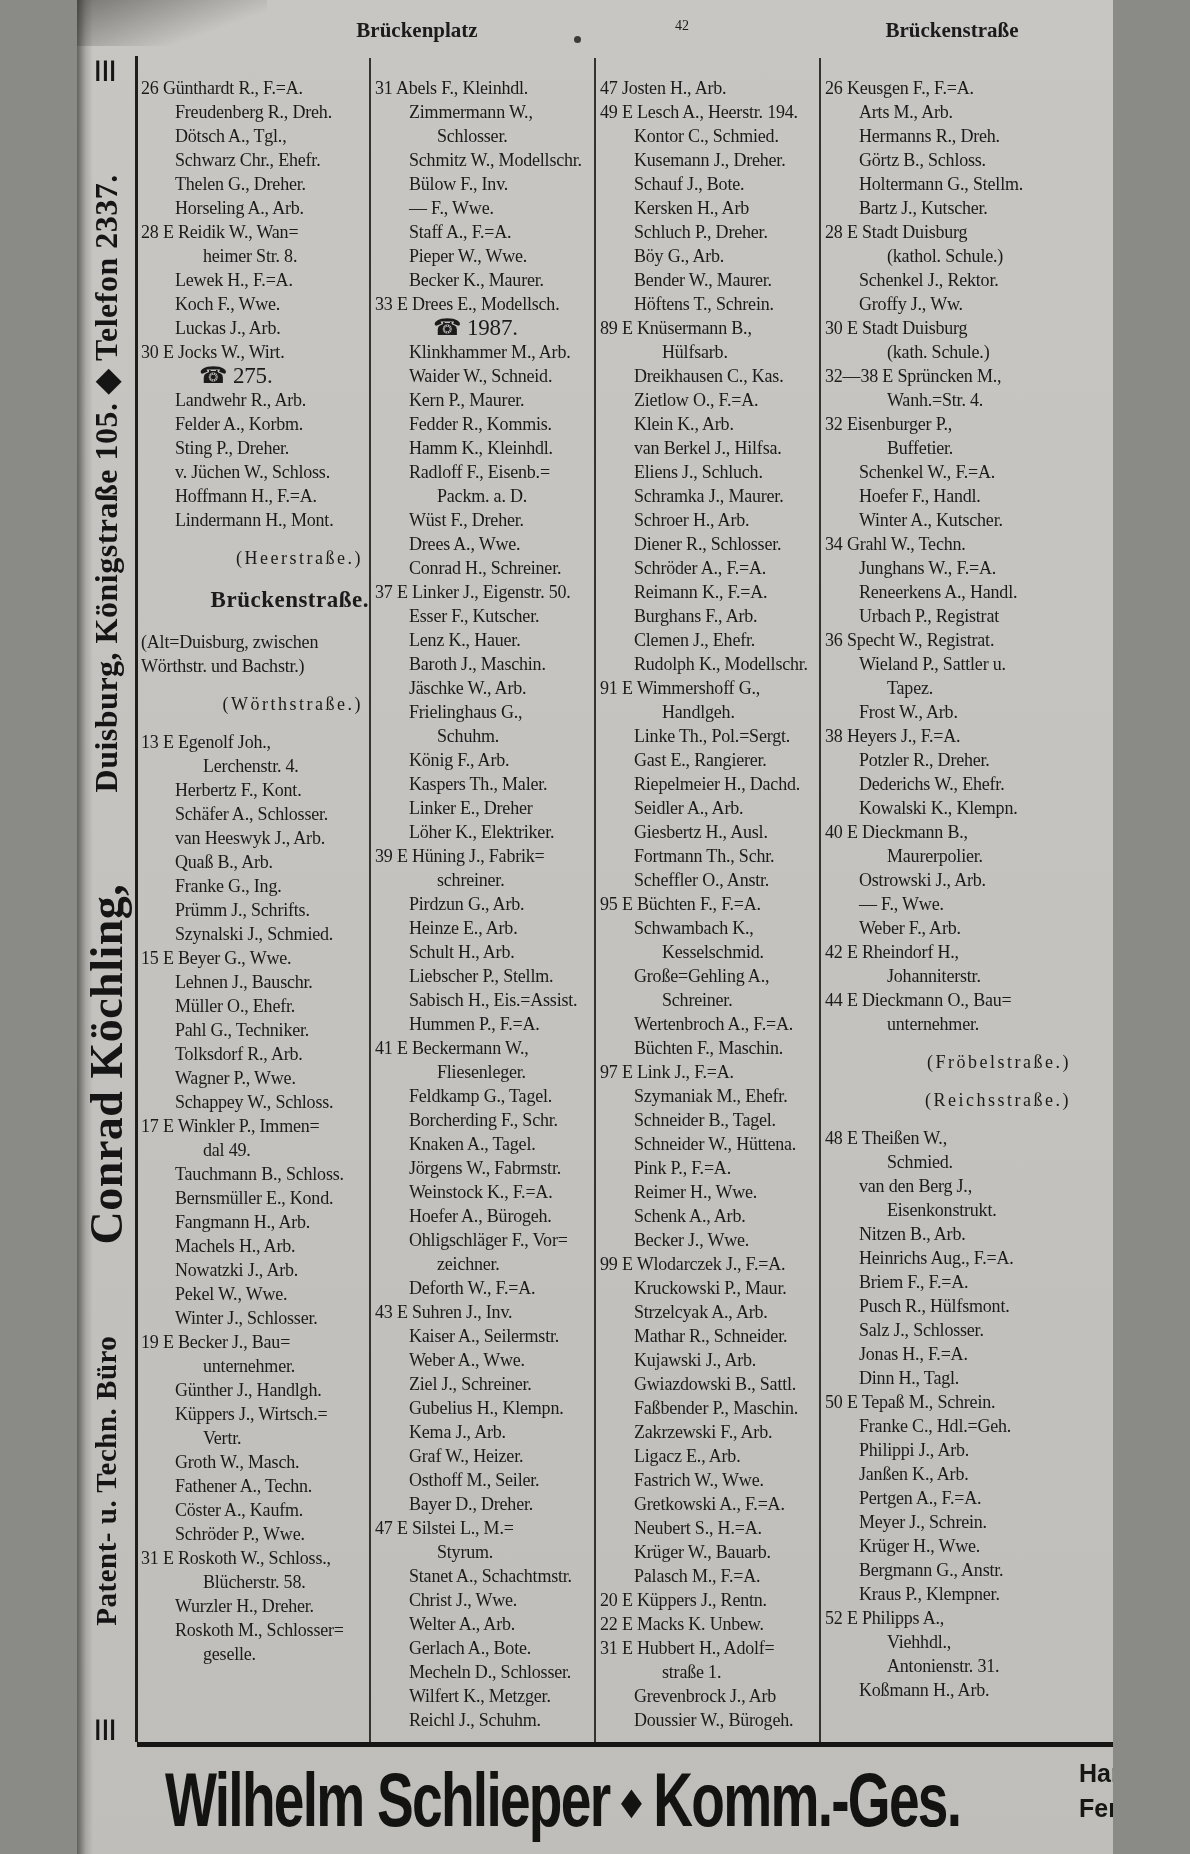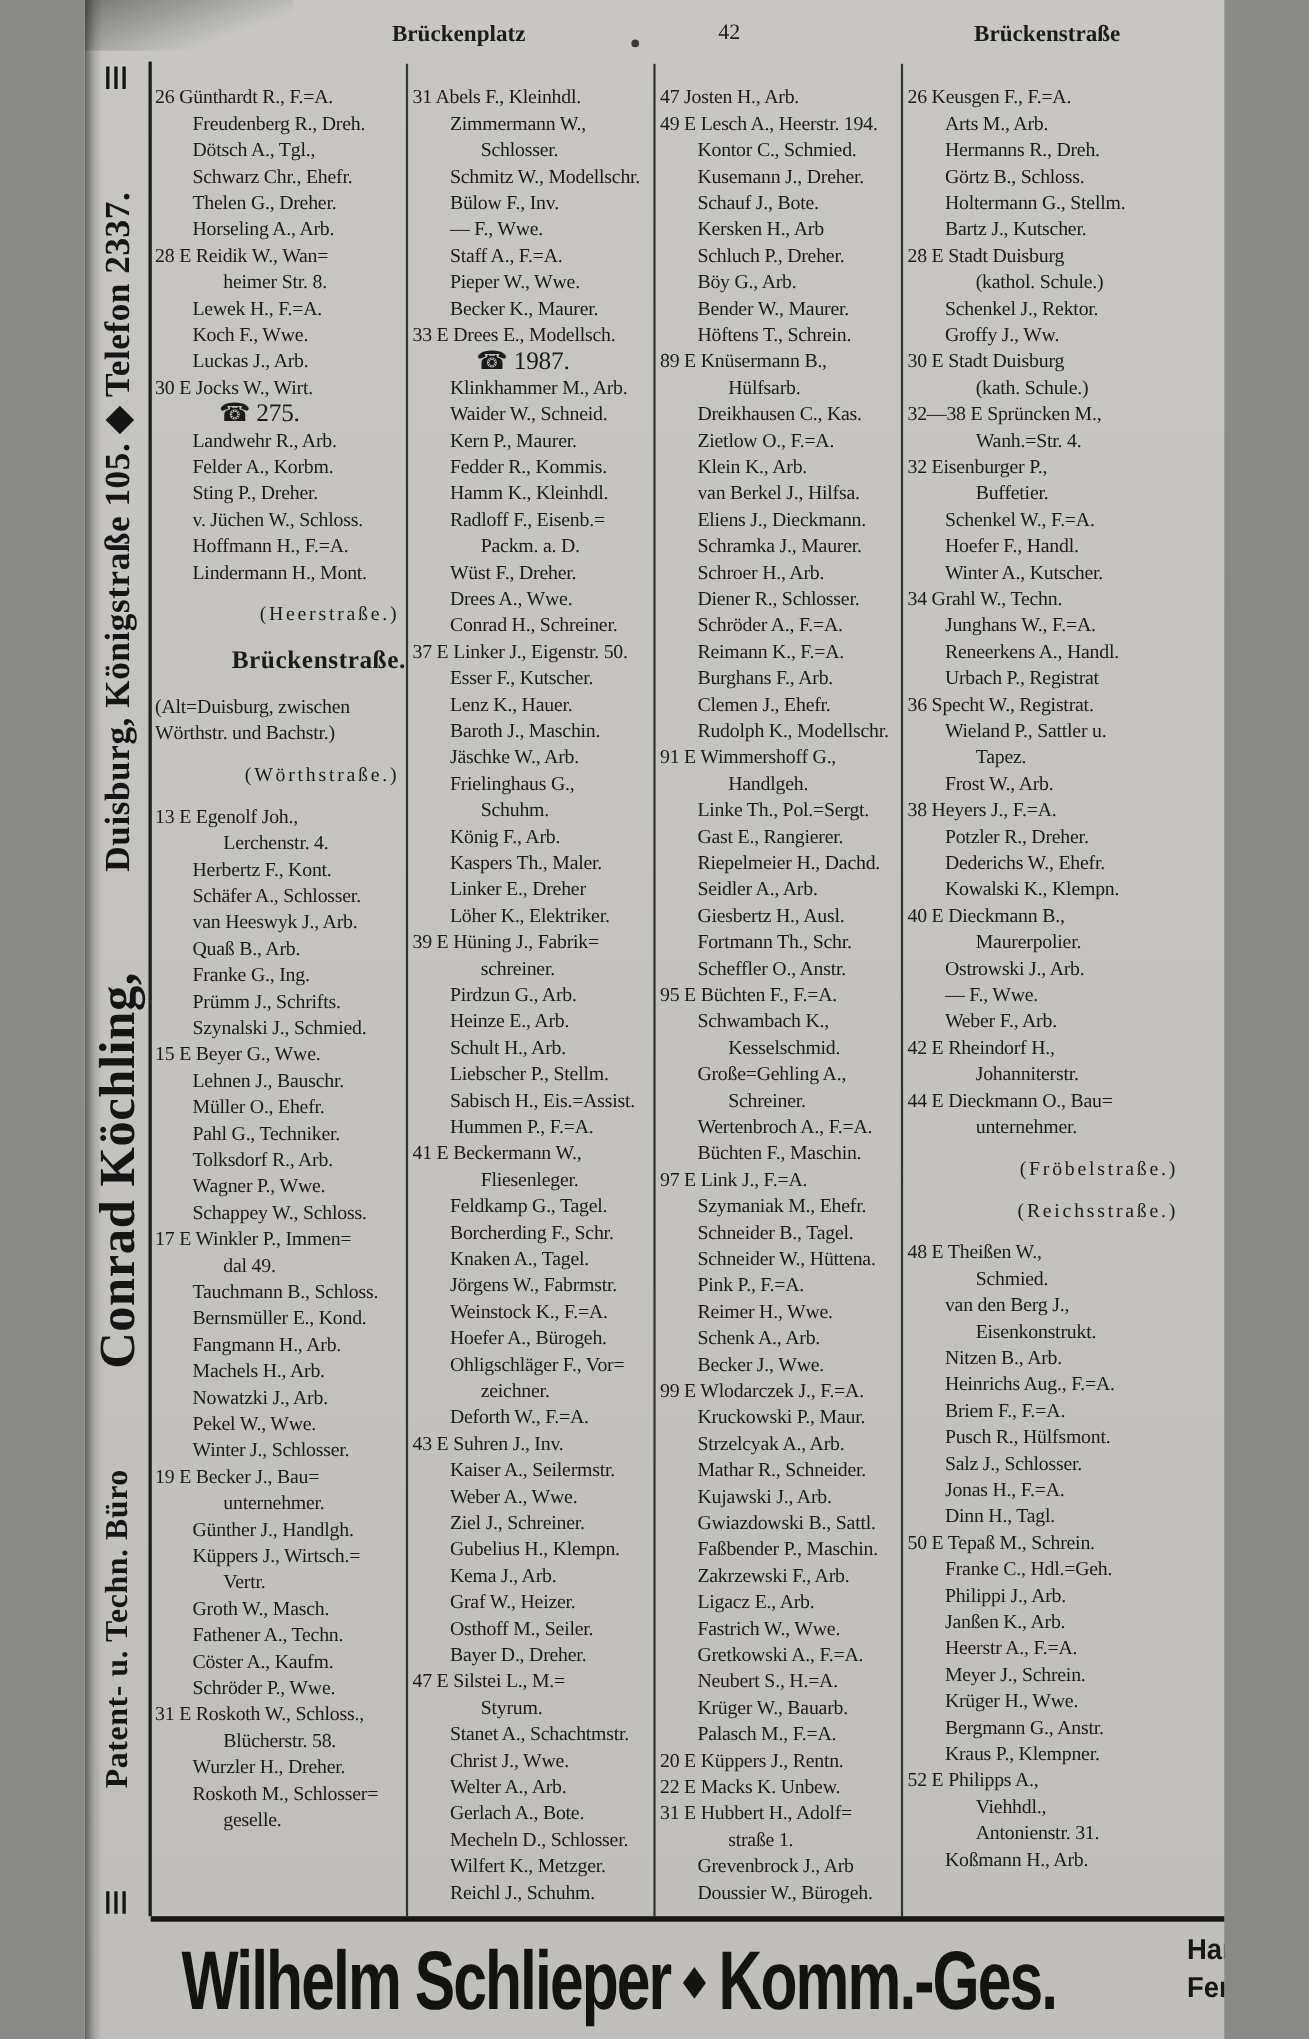--- a/index.html
+++ b/index.html
@@ -8,21 +8,21 @@
         font-family:"Liberation Serif",serif;color:#1b1b1b;}
   .gutter{position:absolute;left:0;top:0;width:16px;height:100%;
         background:linear-gradient(90deg,rgba(45,45,42,.65),rgba(120,119,115,.35) 55%,transparent);pointer-events:none;}
   .corner{position:absolute;left:0;top:0;width:190px;height:46px;
         background:linear-gradient(160deg,rgba(40,40,38,.5),transparent 70%);pointer-events:none;}
 
   
   .hdr{position:absolute;top:18px;height:32px;font-size:21px;font-weight:bold;text-align:center;}
   .hdr-left{left:230px;width:220px;}
   .hdr-right{left:765px;width:220px;}
-  .hdr-num{left:556px;width:60px;font-weight:normal;font-size:20px;}
+  .hdr-num{left:575px;width:60px;font-weight:normal;font-size:14px;}
   .hdr-dot{position:absolute;left:497px;top:36px;width:7px;height:7px;border-radius:50%;background:#3b3b39;}
 
   
   .sidebar-line{position:absolute;left:58px;top:56px;width:3px;height:1686px;background:#1e1e1c;}
   .sidebar-rot{position:absolute;left:0px;top:1742px;width:1684px;height:58px;
         transform:rotate(-90deg);transform-origin:0 0;
         display:flex;align-items:center;justify-content:space-between;
         white-space:nowrap;font-weight:bold;color:#151515;}
   .sb-mark{font-size:44px;line-height:1;}
   .sb-small{font-size:29px;letter-spacing:.5px;}
@@ -233,21 +233,21 @@
       <div class="ln p">Schluch P., Dreher.</div>
       <div class="ln p">Böy G., Arb.</div>
       <div class="ln p">Bender W., Maurer.</div>
       <div class="ln p">Höftens T., Schrein.</div>
       <div class="ln n">89 E Knüsermann B.,</div>
       <div class="ln w">Hülfsarb.</div>
       <div class="ln p">Dreikhausen C., Kas.</div>
       <div class="ln p">Zietlow O., F.=A.</div>
       <div class="ln p">Klein K., Arb.</div>
       <div class="ln p">van Berkel J., Hilfsa.</div>
-      <div class="ln p">Eliens J., Dieckmann.</div>
+      <div class="ln p">Eliens J., Schluch.</div>
       <div class="ln p">Schramka J., Maurer.</div>
       <div class="ln p">Schroer H., Arb.</div>
       <div class="ln p">Diener R., Schlosser.</div>
       <div class="ln p">Schröder A., F.=A.</div>
       <div class="ln p">Reimann K., F.=A.</div>
       <div class="ln p">Burghans F., Arb.</div>
       <div class="ln p">Clemen J., Ehefr.</div>
       <div class="ln p">Rudolph K., Modellschr.</div>
       <div class="ln n">91 E Wimmershoff G.,</div>
       <div class="ln w">Handlgeh.</div>
@@ -348,21 +348,21 @@
       <div class="ln p">Heinrichs Aug., F.=A.</div>
       <div class="ln p">Briem F., F.=A.</div>
       <div class="ln p">Pusch R., Hülfsmont.</div>
       <div class="ln p">Salz J., Schlosser.</div>
       <div class="ln p">Jonas H., F.=A.</div>
       <div class="ln p">Dinn H., Tagl.</div>
       <div class="ln n">50 E Tepaß M., Schrein.</div>
       <div class="ln p">Franke C., Hdl.=Geh.</div>
       <div class="ln p">Philippi J., Arb.</div>
       <div class="ln p">Janßen K., Arb.</div>
-      <div class="ln p">Heerstr A., F.=A.</div>
+      <div class="ln p">Pertgen A., F.=A.</div>
       <div class="ln p">Meyer J., Schrein.</div>
       <div class="ln p">Krüger H., Wwe.</div>
       <div class="ln p">Bergmann G., Anstr.</div>
       <div class="ln p">Kraus P., Klempner.</div>
       <div class="ln n">52 E Philipps A.,</div>
       <div class="ln w">Viehhdl.,</div>
       <div class="ln w">Antonienstr. 31.</div>
       <div class="ln p">Koßmann H., Arb.</div>
     </div>
 

